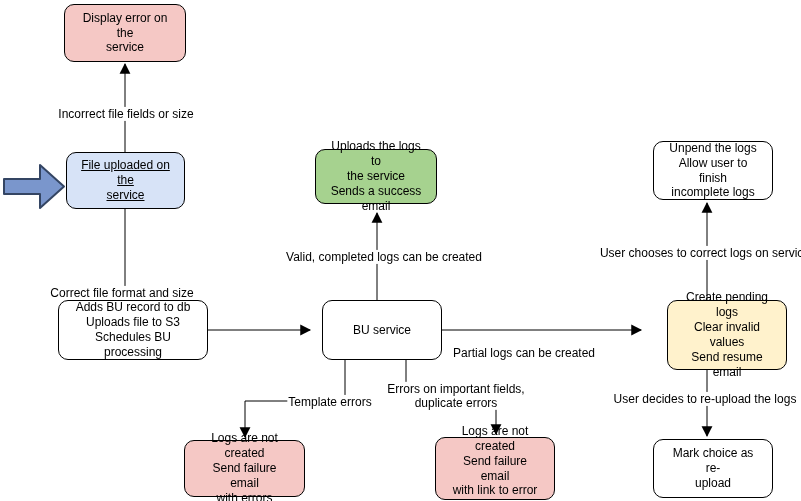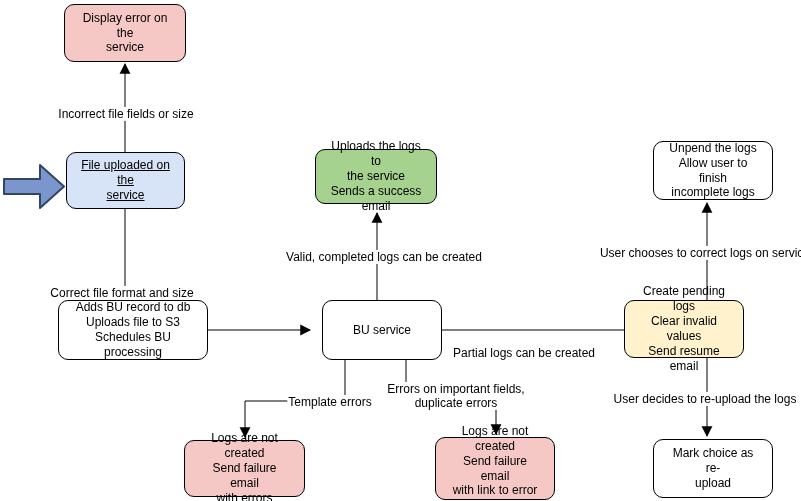--- a/index.html
+++ b/index.html
@@ -104,21 +104,21 @@
     <span>Uploads the logs to
 the service
 Sends a success
 email</span>
   </div>
 
   <div class="node fill-white" style="left:314px; top:300px; width:120px; height:60px;">
     <span>BU service</span>
   </div>
 
-  <div class="node fill-yellow" style="left:624px; top:300px; width:120px; height:58px;">
+  <div class="node fill-yellow" style="left:667px; top:300px; width:120px; height:70px;">
     <span>Create pending logs
 Clear invalid values
 Send resume email</span>
   </div>
 
   <div class="node fill-white" style="left:645px; top:141px; width:120px; height:59px;">
     <span>Unpend the logs
 Allow user to finish
 incomplete logs</span>
   </div>

